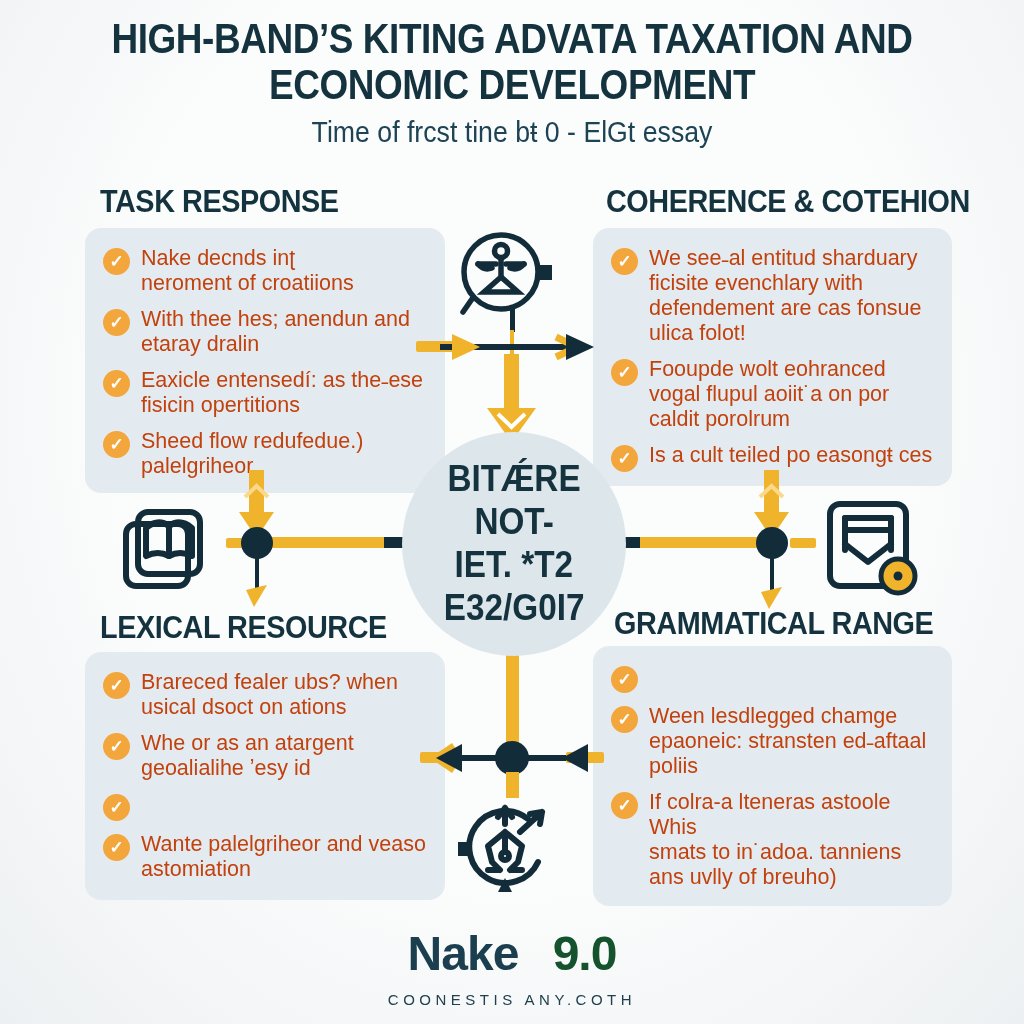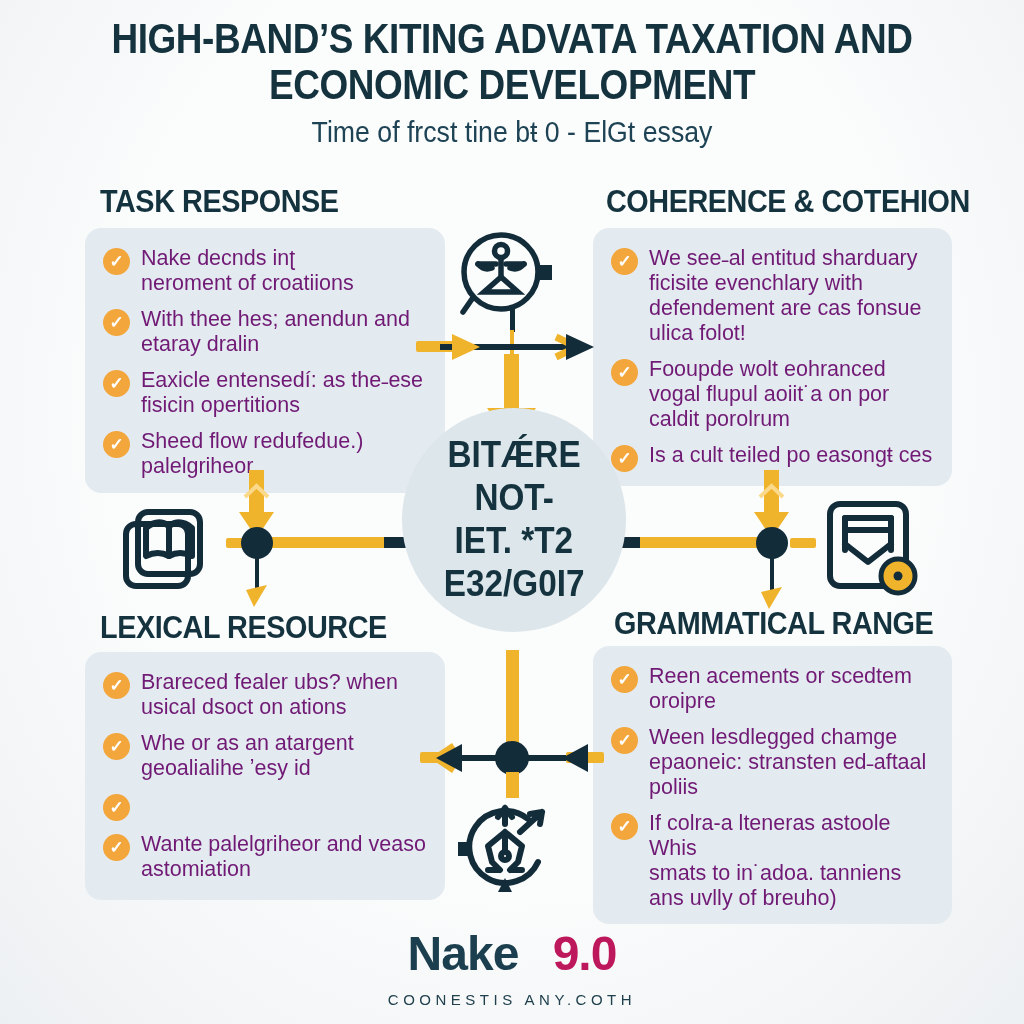--- a/index.html
+++ b/index.html
@@ -40,42 +40,42 @@
   .q2 { left:593px; top:228px; width:359px; min-height:244px; }
   .q3 { left:85px;  top:652px; width:360px; min-height:248px; }
   .q4 { left:593px; top:646px; width:359px; min-height:260px; }
   .bullet { display:flex; align-items:flex-start; gap:11px; margin-bottom:11px; }
   .bullet:last-child { margin-bottom:0; }
   .check {
     flex:0 0 auto; width:27px; height:27px; border-radius:50%; background:#f2a63b;
     color:#ffffff; font-size:17px; font-weight:700; line-height:27px; text-align:center; margin-top:2px;
   }
   .b-text {
-    font-size:21.5px; line-height:1.16; color:#701a75; white-space:pre-line; font-weight:500;
+    font-size:21.5px; line-height:1.16; color:#c2410c; white-space:pre-line; font-weight:500;
   }
 
   
   .center-circle {
-    position:absolute; left:402px; top:408px; width:224px; height:224px; border-radius:50%;
+    position:absolute; left:402px; top:432px; width:224px; height:224px; border-radius:50%;
     background:#dde6eb; display:flex; flex-direction:column; align-items:center; justify-content:center;
   }
   .c-line {
     font-size:37px; font-weight:800; color:#14333f; letter-spacing:0;
     transform:scaleX(0.9); line-height:1.16; white-space:nowrap;
   }
 
   
   .icon { position:absolute; }
   svg.overlay { position:absolute; left:0; top:0; width:1024px; height:1024px; pointer-events:none; }
 
   
   .footer { position:absolute; left:0; top:926px; width:1024px; text-align:center; }
   .band { font-size:48px; font-weight:800; letter-spacing:-1px; }
   .band .lbl { color:#1b3f4e; }
-  .band .score { color:#be185d; margin-left:22px; }
+  .band .score { color:#14532d; margin-left:22px; }
   .tagline { margin-top:10px; font-size:15px; font-weight:400; letter-spacing:4.5px; color:#20404e; }
 </style>
 </head>
 <body>
 
 <div class="stage">
 
   <div class="title-wrap">
     <span class="title-line">HIGH-BAND’S KITING ADVATA TAXATION AND</span>
     <span class="title-line">ECONOMIC DEVELOPMENT</span>
@@ -147,22 +147,20 @@
     <div class="bullet">
       <span class="check">✓</span>
       <span class="b-text">Wante palelgriheor and veaso
 astomiation</span>
     </div>
   </div>
 
   <div class="q-box q4">
     <div class="bullet">
       <span class="check">✓</span>
-      <span class="b-text">Reen acements or scedtem
-oroipre</span>
     </div>
     <div class="bullet">
       <span class="check">✓</span>
       <span class="b-text">Ween lesdlegged chamge
 epaoneic: stransten ed˗aftaal
 poliis</span>
     </div>
     <div class="bullet">
       <span class="check">✓</span>
       <span class="b-text">If colra-a lteneras astoole Whis

